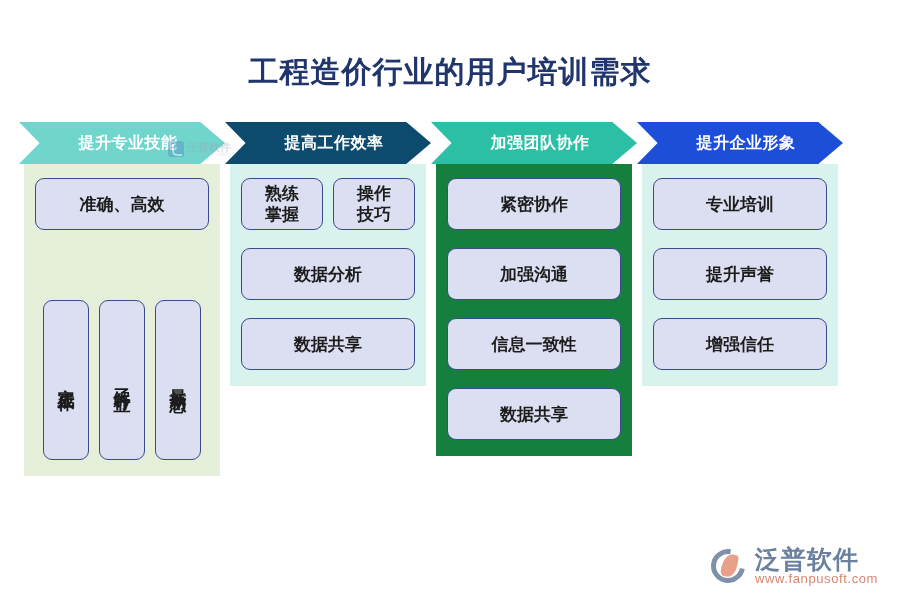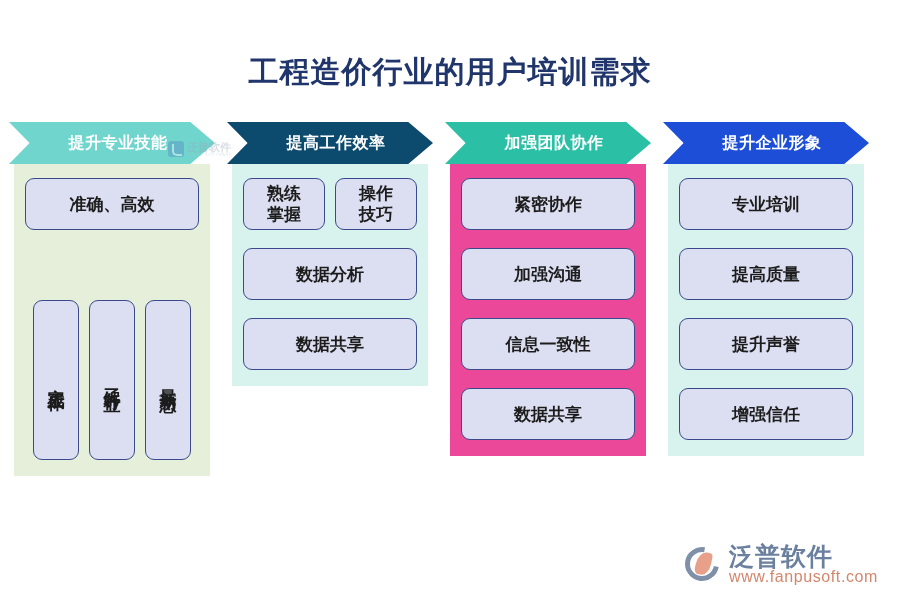--- a/index.html
+++ b/index.html
@@ -23,24 +23,23 @@
     text-align: center;
     font-size: 30px;
     font-weight: bold;
     color: #20356b;
     letter-spacing: 1px;
   }
 
   #columns {
     position: absolute;
     top: 122px;
-    left: 9px;
+    left: 19px;
     width: 860px;
     display: flex;
-    gap: 12px;
   }
 
   .column {
     width: 206px;
     display: flex;
     flex-direction: column;
     align-items: stretch;
   }
 
   
@@ -221,21 +220,21 @@
     flex-direction: column;
     line-height: 1.05;
   }
   #brand-logo .logo-cn {
     font-size: 25px;
     font-weight: bold;
     color: #6b7f9e;
     letter-spacing: 1px;
   }
   #brand-logo .logo-url {
-    font-size: 16px;
+    font-size: 13px;
     color: #d4866d;
     letter-spacing: 0.6px;
   }
 </style>
 </head>
 <body>
 
 <div id="page-title">工程造价行业的用户培训需求</div>
 
 <div id="columns">
@@ -268,35 +267,34 @@
       </div>
       <div class="box wide">数据分析</div>
       <div class="box wide">数据共享</div>
     </div>
   </div>
 
   <div class="column">
     <div class="col-header" style="background:#2bbfa5">
       <span class="col-header-label">加强团队协作</span>
     </div>
-    <div class="col-body" style="background:#ec4899">
+    <div class="col-body" style="background:#15803d">
       <div class="box wide">紧密协作</div>
       <div class="box wide">加强沟通</div>
       <div class="box wide">信息一致性</div>
       <div class="box wide">数据共享</div>
     </div>
   </div>
 
   <div class="column">
     <div class="col-header" style="background:#1d4ed8">
       <span class="col-header-label">提升企业形象</span>
     </div>
     <div class="col-body" style="background:#d8f2ee">
       <div class="box wide">专业培训</div>
-      <div class="box wide">提高质量</div>
       <div class="box wide">提升声誉</div>
       <div class="box wide">增强信任</div>
     </div>
   </div>
 
 </div>
 
 <div id="header-watermark">
   <span class="wm-mark"></span>
   <span class="wm-txt">

